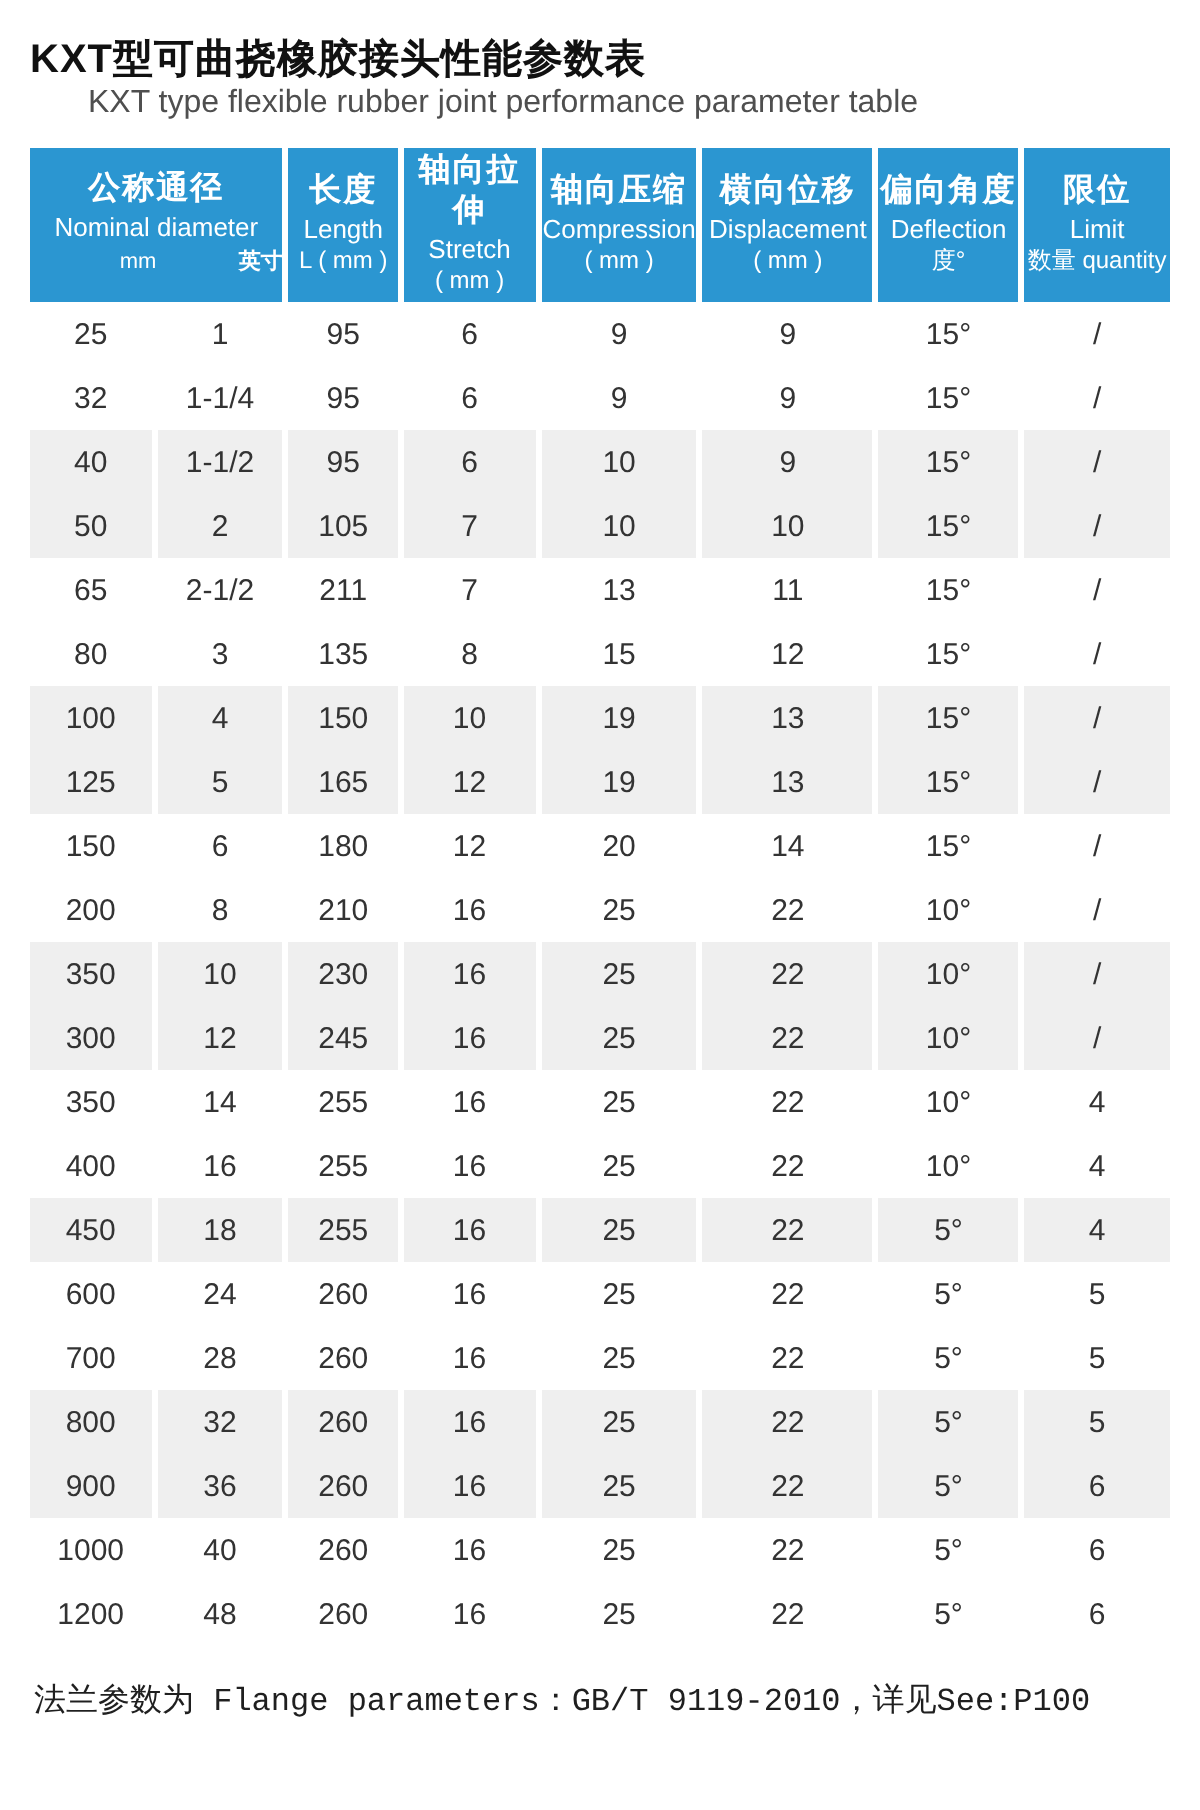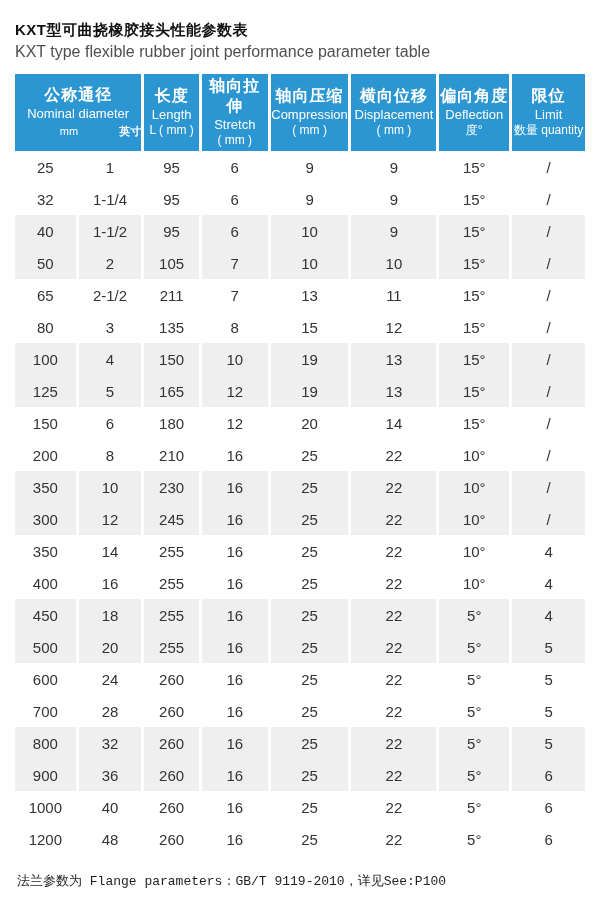--- a/index.html
+++ b/index.html
@@ -6,32 +6,33 @@
   html, body { background: #ffffff; }
   body {
     width: 600px;
     height: 905px;
     font-family: "Liberation Sans", sans-serif;
     overflow: hidden;
   }
   .page { padding: 20px 15px 0 15px; width: 600px; }
 
   .title-cn {
-    font-size: 15px;
+    font-size: 20px;
     font-weight: bold;
     color: #111111;
     letter-spacing: 0.5px;
     line-height: 20px;
   }
   .title-en {
     font-size: 16px;
     font-weight: 400;
     color: #4f4f4f;
     line-height: 20px;
     margin-top: 2px;
+    margin-left: 29px;
   }
 
   table.param-table {
     margin-top: 12px;
     margin-left: -3px;
     width: 576px;
     table-layout: fixed;
     border-collapse: separate;
     border-spacing: 3px 0;
   }
@@ -59,21 +60,21 @@
     font-size: 15px;
     color: #333333;
     background: #ffffff;
   }
   tbody tr.alt td { background: #efefef; }
 
   .footnote {
     margin-top: 17px;
     padding-left: 2px;
     font-family: "Liberation Mono", "DejaVu Sans Mono", monospace;
-    font-size: 13px;
+    font-size: 16px;
     color: #1f1f1f;
     letter-spacing: 0px;
   }
 </style>
 </head>
 <body>
 
 <div class="page">
 
   <div class="title-cn">KXT型可曲挠橡胶接头性能参数表</div>
@@ -276,30 +277,20 @@
         <tr class="alt">
           <td>450</td>
           <td>18</td>
           <td>255</td>
           <td>16</td>
           <td>25</td>
           <td>22</td>
           <td>5°</td>
           <td>4</td>
         </tr>
-        <tr class="alt">
-          <td>500</td>
-          <td>20</td>
-          <td>255</td>
-          <td>16</td>
-          <td>25</td>
-          <td>22</td>
-          <td>5°</td>
-          <td>5</td>
-        </tr>
         <tr>
           <td>600</td>
           <td>24</td>
           <td>260</td>
           <td>16</td>
           <td>25</td>
           <td>22</td>
           <td>5°</td>
           <td>5</td>
         </tr>

